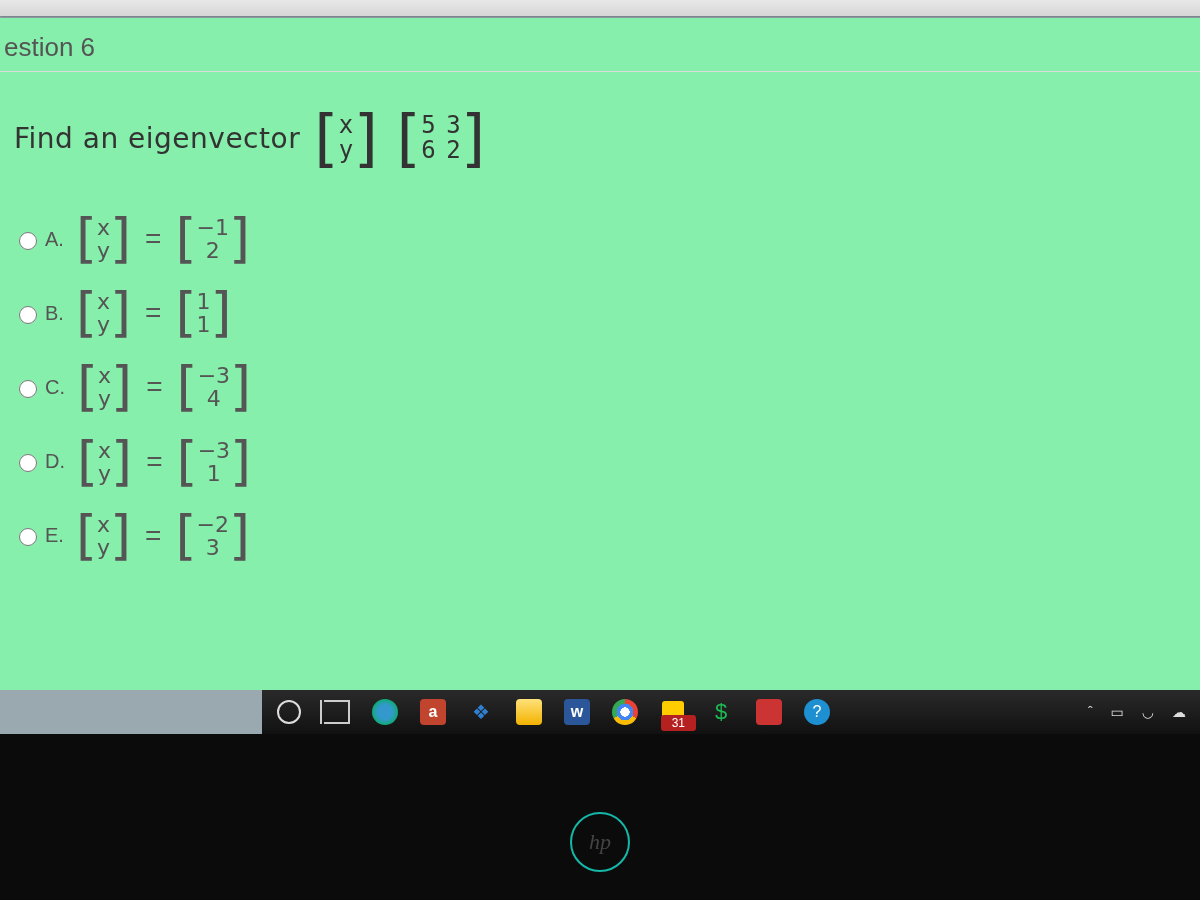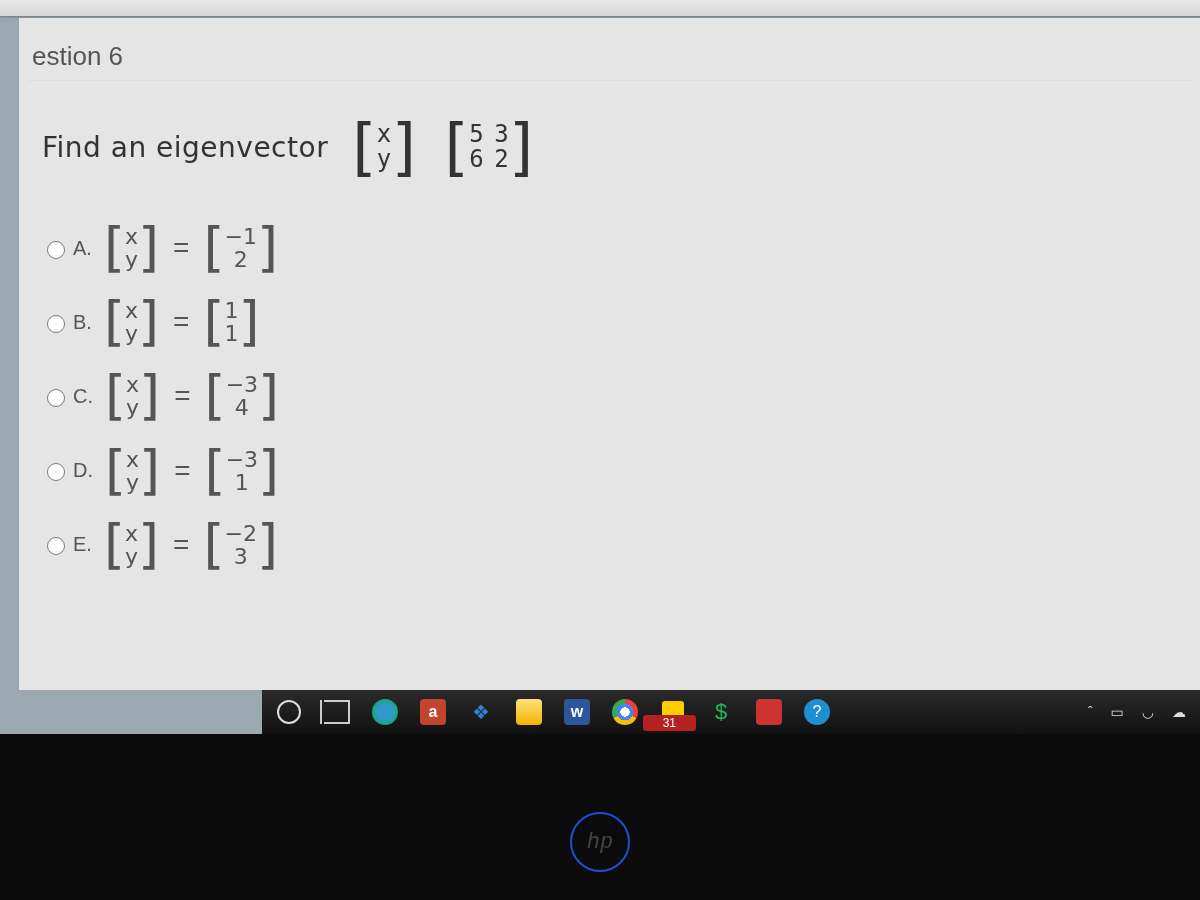--- a/index.html
+++ b/index.html
@@ -36,42 +36,41 @@
     font-size: 16px;
     color: #666;
     margin-top: 24px;
   }
   .content {
     position: absolute;
     top: 18px;
     left: 0;
     right: 0;
     bottom: 210px;
-    background: #e5e5e5;
-    padding: 9px;
+    background: #86efac;
+    padding: 0;
     overflow: hidden;
-    margin-left: 19px;
   }
   .question-header {
     font-size: 26px;
     color: #555;
     padding: 14px 4px 8px 4px;
     border-bottom: 1px solid #ddd;
   }
   .question-body {
     padding: 40px 14px 12px 14px;
     font-size: 28px;
     color: #333;
     font-family: "Segoe UI", "DejaVu Sans", sans-serif;
   }
   .prompt-line {
     display: flex;
     align-items: center;
     flex-wrap: nowrap;
-    gap: 20px;
+    gap: 10px;
     font-size: 28px;
     letter-spacing: .5px;
     white-space: nowrap;
   }
   .bracket-col {
     display: inline-flex;
     align-items: center;
     margin: 0 4px;
   }
   .bracket-col .cells {
@@ -159,21 +158,21 @@
   }
   .tb-a { background: #c1452e; color: #fff; font-weight: bold; }
   .tb-dbx { color: #2f80d2; font-size: 20px; }
   .tb-chrome { background: radial-gradient(circle at 50% 50%, #fff 25%, #4285f4 26% 45%, transparent 46%), conic-gradient(#ea4335 0 120deg, #fbbc05 120deg 240deg, #34a853 240deg 360deg); border-radius: 50%; }
   .tb-w { background: #2b579a; color: #fff; font-weight: bold; }
   .notif-badge {
     background: #b52020;
     color: #fff;
     font-size: 12px;
     border-radius: 3px;
-    padding: 1px 20px;
+    padding: 1px 11px;
   }
   .tray {
     margin-left: auto;
     display: flex;
     gap: 18px;
     align-items: center;
     font-size: 14px;
     color: #ddd;
   }
   .mat-row { display: flex; gap: 10px; }
@@ -183,28 +182,28 @@
     background: #0b0b0c;
   }
   .hp-logo {
     position: absolute;
     bottom: 28px;
     left: 50%;
     transform: translateX(-50%);
     width: 56px;
     height: 56px;
     border-radius: 50%;
-    border: 2px solid #1d4ed8;
+    border: 2px solid #14b8a6;
     color: #444;
     display: flex;
     align-items: center;
     justify-content: center;
     font-style: italic;
     font-size: 22px;
-    font-family: Liberation Mono, monospace;
+    font-family: Liberation Serif, serif;
   }
 </style>
 </head>
 <body>
 
 <div class="nav-fragment">
   <div style="width:34px"></div>
   <div style="width:34px"></div>
   <div style="width:34px"></div>
   <div style="width:34px"></div>

